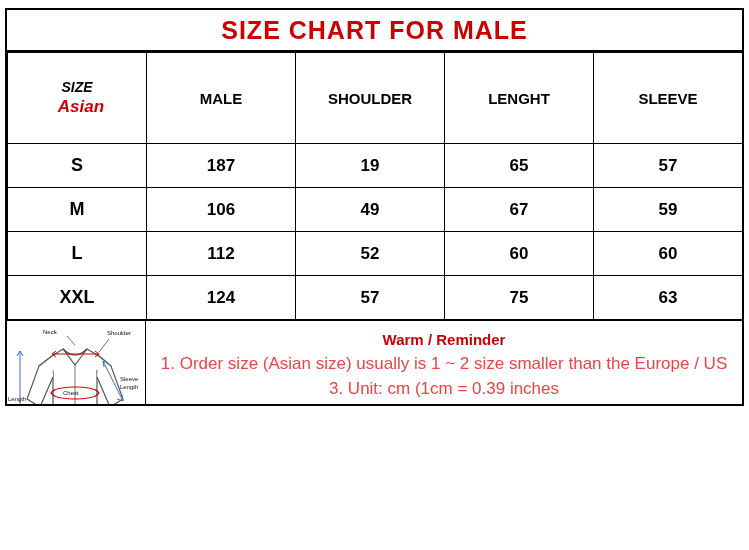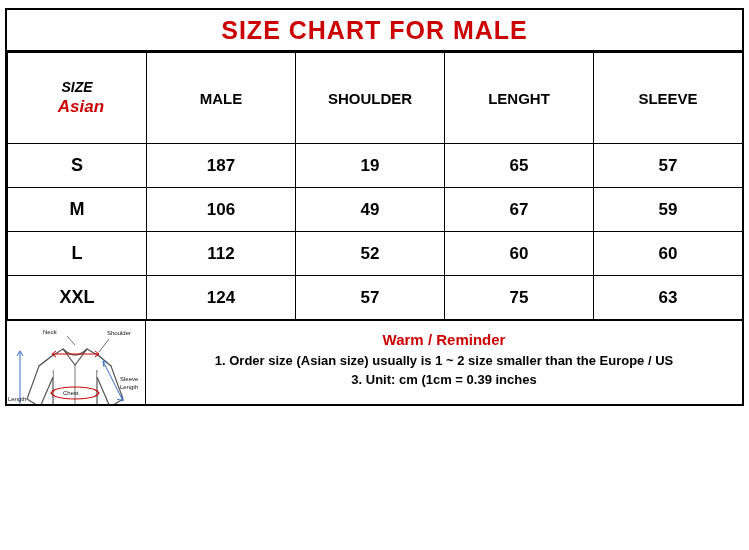--- a/index.html
+++ b/index.html
@@ -117,23 +117,23 @@
     text-align: center;
     height: 155px;
   }
   .notes-title {
     color: #cc0000;
     font-size: 15px;
     font-weight: bold;
     margin: 4px 0 4px 0;
   }
   .note-line {
-    color: #000000;
-    font-size: 13px;
-    font-weight: bold;
+    color: #ef4444;
+    font-size: 17px;
+    font-weight: normal;
     line-height: 1.45;
   }
   .advice-bar {
     border-top: 1px solid #000000;
     height: 45px;
     display: flex;
     align-items: center;
     justify-content: center;
     font-size: 16px;
     color: #000000;

